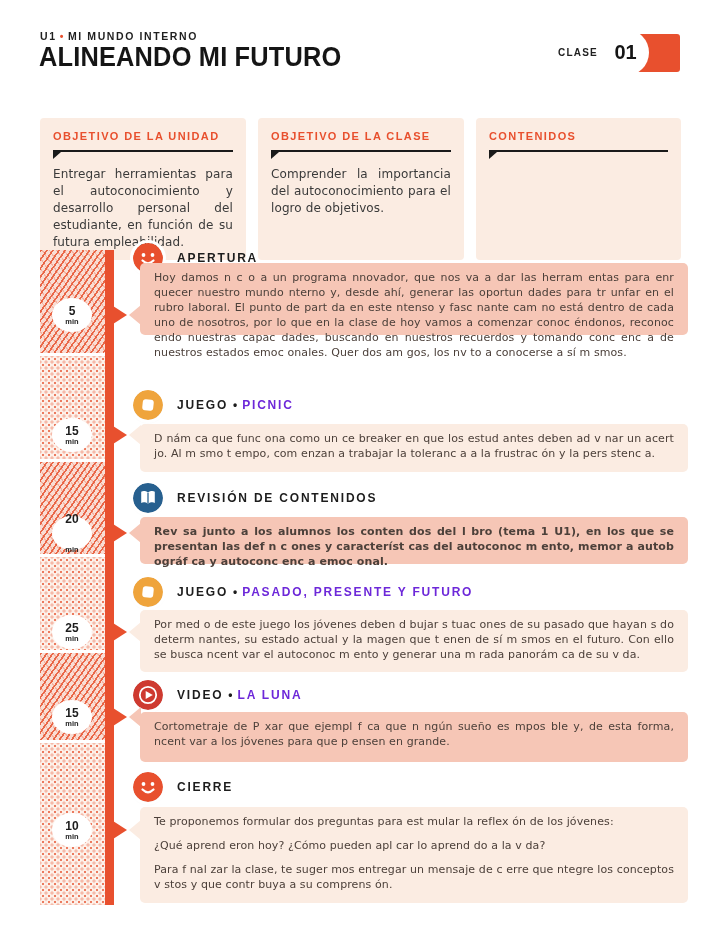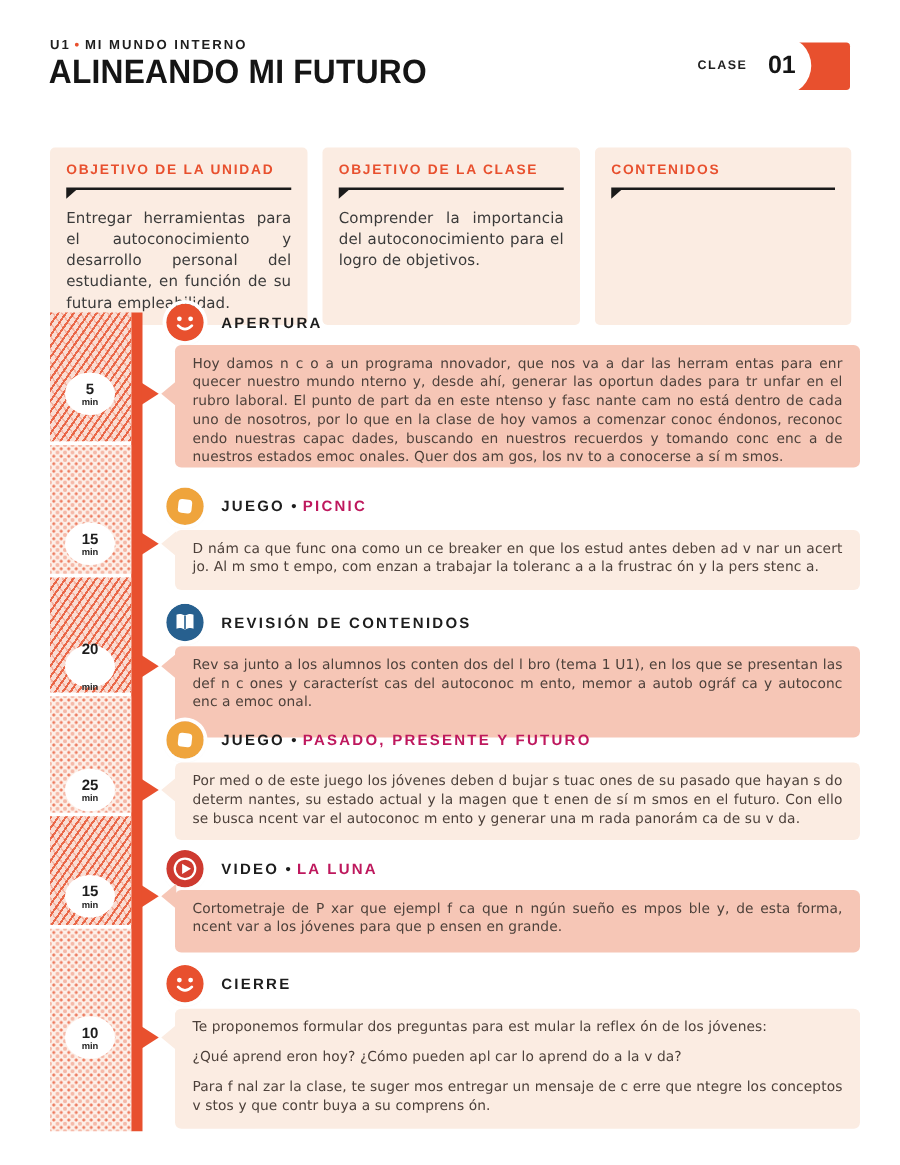--- a/index.html
+++ b/index.html
@@ -113,21 +113,21 @@
   .sec-icon {
     width:30px; height:30px; border-radius:50%;
     box-shadow:0 0 0 3px #ffffff, 0 1px 3px rgba(0,0,0,.28);
     flex:0 0 30px;
   }
   .sec-label {
     margin-left:14px; font-size:12px; font-weight:bold; letter-spacing:1.8px;
     color:#1d1d1d; white-space:nowrap;
   }
   .sec-label .bullet { color:#1d1d1d; margin:0 5px; letter-spacing:0; }
-  .sec-label .sub { color:#be185d; }
+  .sec-label .sub { color:#6d28d9; }
   .sec-box {
     position:absolute; left:140px; width:548px; border-radius:5px;
     padding:8px 14px; font-family:"DejaVu Sans", sans-serif;
     font-size:11px; line-height:1.36; color:#4c403a; text-align:justify;
     letter-spacing:0.1px;
   }
   .sec-box.salmon { background:#f6c6b6; }
   .sec-box.cream  { background:#fbece2; }
   .sec-box p + p { margin-top:9px; }
 </style>
@@ -212,21 +212,21 @@
     <svg class="sec-icon" viewBox="0 0 30 30">
       <circle cx="15" cy="15" r="15" fill="#e8502e"></circle>
       <circle cx="10.5" cy="12" r="1.9" fill="#fff"></circle>
       <circle cx="19.5" cy="12" r="1.9" fill="#fff"></circle>
       <path d="M9.5 17.5 Q15 23 20.5 17.5" stroke="#fff" stroke-width="2.2" fill="none" stroke-linecap="round"></path>
     </svg>
     <div class="sec-label">
       <span>APERTURA</span>
     </div>
   </div>
-  <div class="sec-box salmon" style="top:276px;height:98px;">
+  <div class="sec-box salmon" style="top:263px;height:72px;">
     <p>Hoy damos n c o a un programa nnovador, que nos va a dar las herram entas para enr quecer nuestro mundo nterno y, desde ahí, generar las oportun dades para tr unfar en el rubro laboral. El punto de part da en este ntenso y fasc nante cam no está dentro de cada uno de nosotros, por lo que en la clase de hoy vamos a comenzar conoc éndonos, reconoc endo nuestras capac dades, buscando en nuestros recuerdos y tomando conc enc a de nuestros estados emoc onales. Quer dos am gos, los nv to a conocerse a sí m smos.</p>
   </div>
 
   <div class="sec-header" style="top:390px;">
     <svg class="sec-icon" viewBox="0 0 30 30">
       <circle cx="15" cy="15" r="15" fill="#efa43c"></circle>
       <rect x="9.5" y="9.5" width="11" height="11" rx="3" fill="#fff" transform="rotate(6 15 15)"></rect>
     </svg>
     <div class="sec-label">
       <span>JUEGO</span><span class="bullet">•</span><span class="sub">PICNIC</span>
@@ -239,21 +239,21 @@
   <div class="sec-header" style="top:483px;">
     <svg class="sec-icon" viewBox="0 0 30 30">
       <circle cx="15" cy="15" r="15" fill="#27608f"></circle>
       <path d="M15 9.5 C12.5 7.8 9.8 7.8 8.2 8.8 L8.2 20 C9.8 19 12.5 19 15 20.7 C17.5 19 20.2 19 21.8 20 L21.8 8.8 C20.2 7.8 17.5 7.8 15 9.5 Z" fill="#fff"></path>
       <line x1="15" y1="9.8" x2="15" y2="20.4" stroke="#27608f" stroke-width="1.3"></line>
     </svg>
     <div class="sec-label">
       <span>REVISIÓN DE CONTENIDOS</span>
     </div>
   </div>
-  <div class="sec-box salmon" style="top:517px;height:73px;">
+  <div class="sec-box salmon" style="top:517px;height:47px;font-weight:bold;">
     <p>Rev sa junto a los alumnos los conten dos del l bro (tema 1  U1), en los que se presentan las def n c ones y característ cas del autoconoc m ento, memor a autob ográf ca y autoconc enc a emoc onal.</p>
   </div>
 
   <div class="sec-header" style="top:577px;">
     <svg class="sec-icon" viewBox="0 0 30 30">
       <circle cx="15" cy="15" r="15" fill="#efa43c"></circle>
       <rect x="9.5" y="9.5" width="11" height="11" rx="3" fill="#fff" transform="rotate(6 15 15)"></rect>
     </svg>
     <div class="sec-label">
       <span>JUEGO</span><span class="bullet">•</span><span class="sub">PASADO, PRESENTE Y FUTURO</span>

